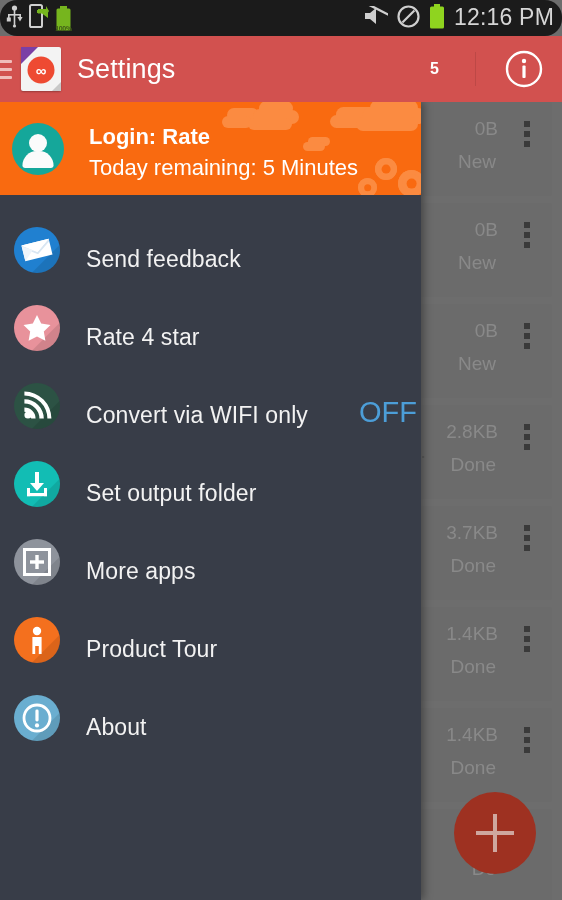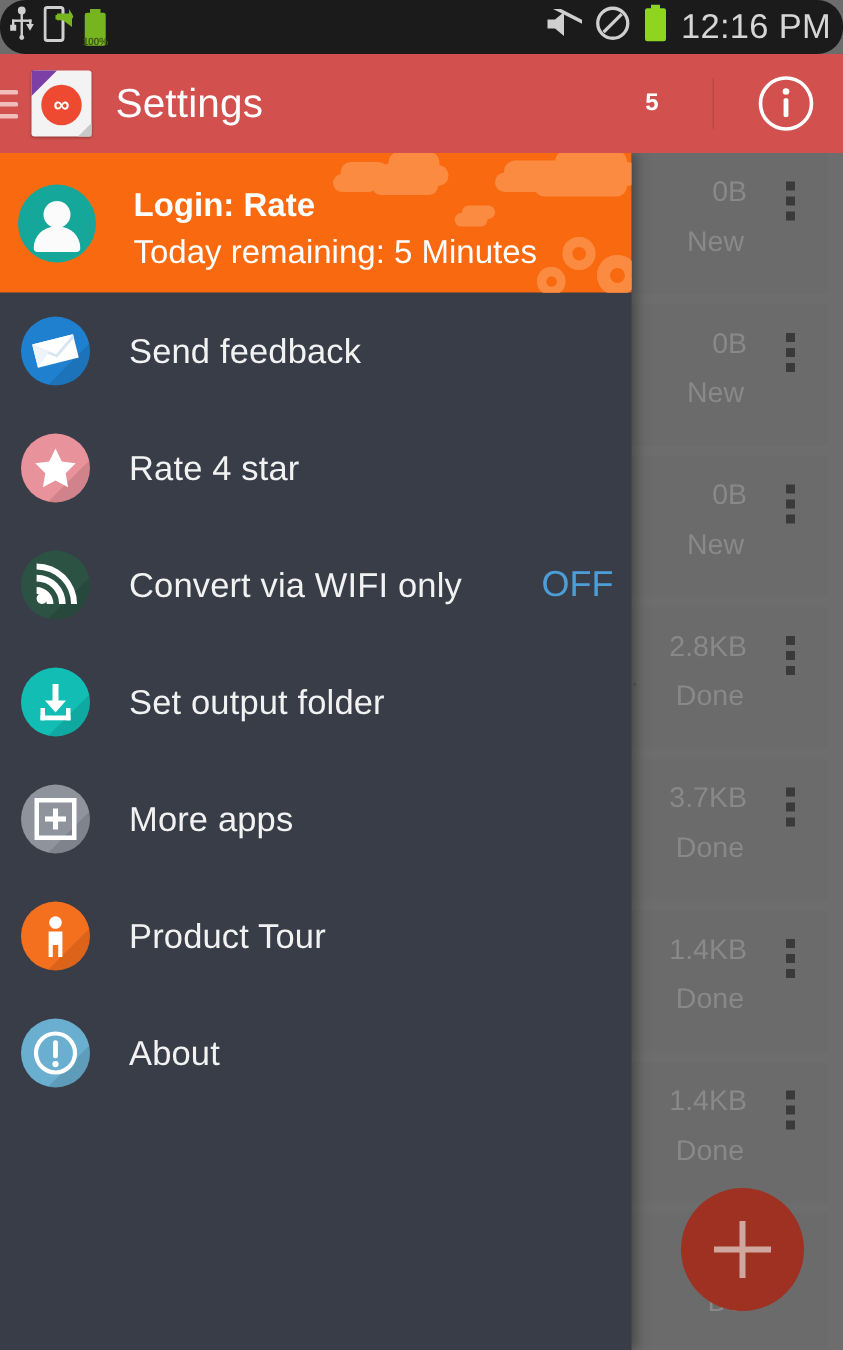--- a/index.html
+++ b/index.html
@@ -303,21 +303,21 @@
     color: #ffffff;
     font-size: 22px;
     z-index: 3;
   }
 
   
   .menu-item {
     position: relative;
     height: 78px;
     display: flex;
-    align-items: center;
+    align-items: flex-end;
   }
   .mi-icon {
     position: relative;
     width: 46px; height: 46px;
     border-radius: 50%;
     margin-left: 14px;
     flex: none;
     overflow: hidden;
   }
   .mi-shadow {
@@ -328,23 +328,23 @@
     transform: rotate(45deg);
   }
   .mi-label {
     color: #f2f2f2;
     font-size: 23px;
     margin-left: 26px;
     letter-spacing: 0.1px;
   }
   .mi-value {
     margin-left: auto;
-    margin-right: 12px;
+    margin-right: 4px;
     color: #4c9ed8;
-    font-size: 24px;
+    font-size: 29px;
   }
   .ic-glyph {
     position: absolute;
     inset: 0;
     display: flex;
     align-items: center;
     justify-content: center;
   }
 </style>
 </head>

